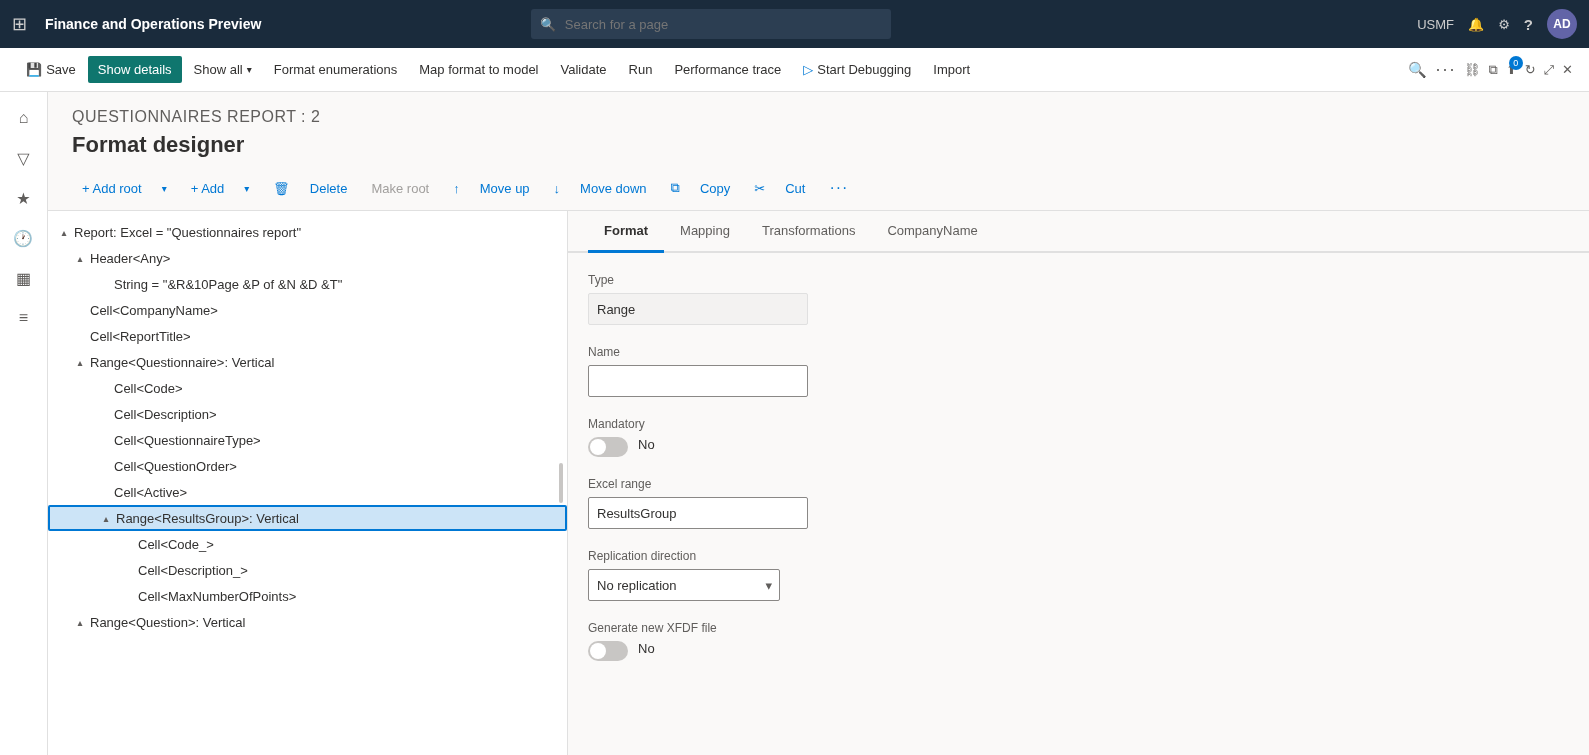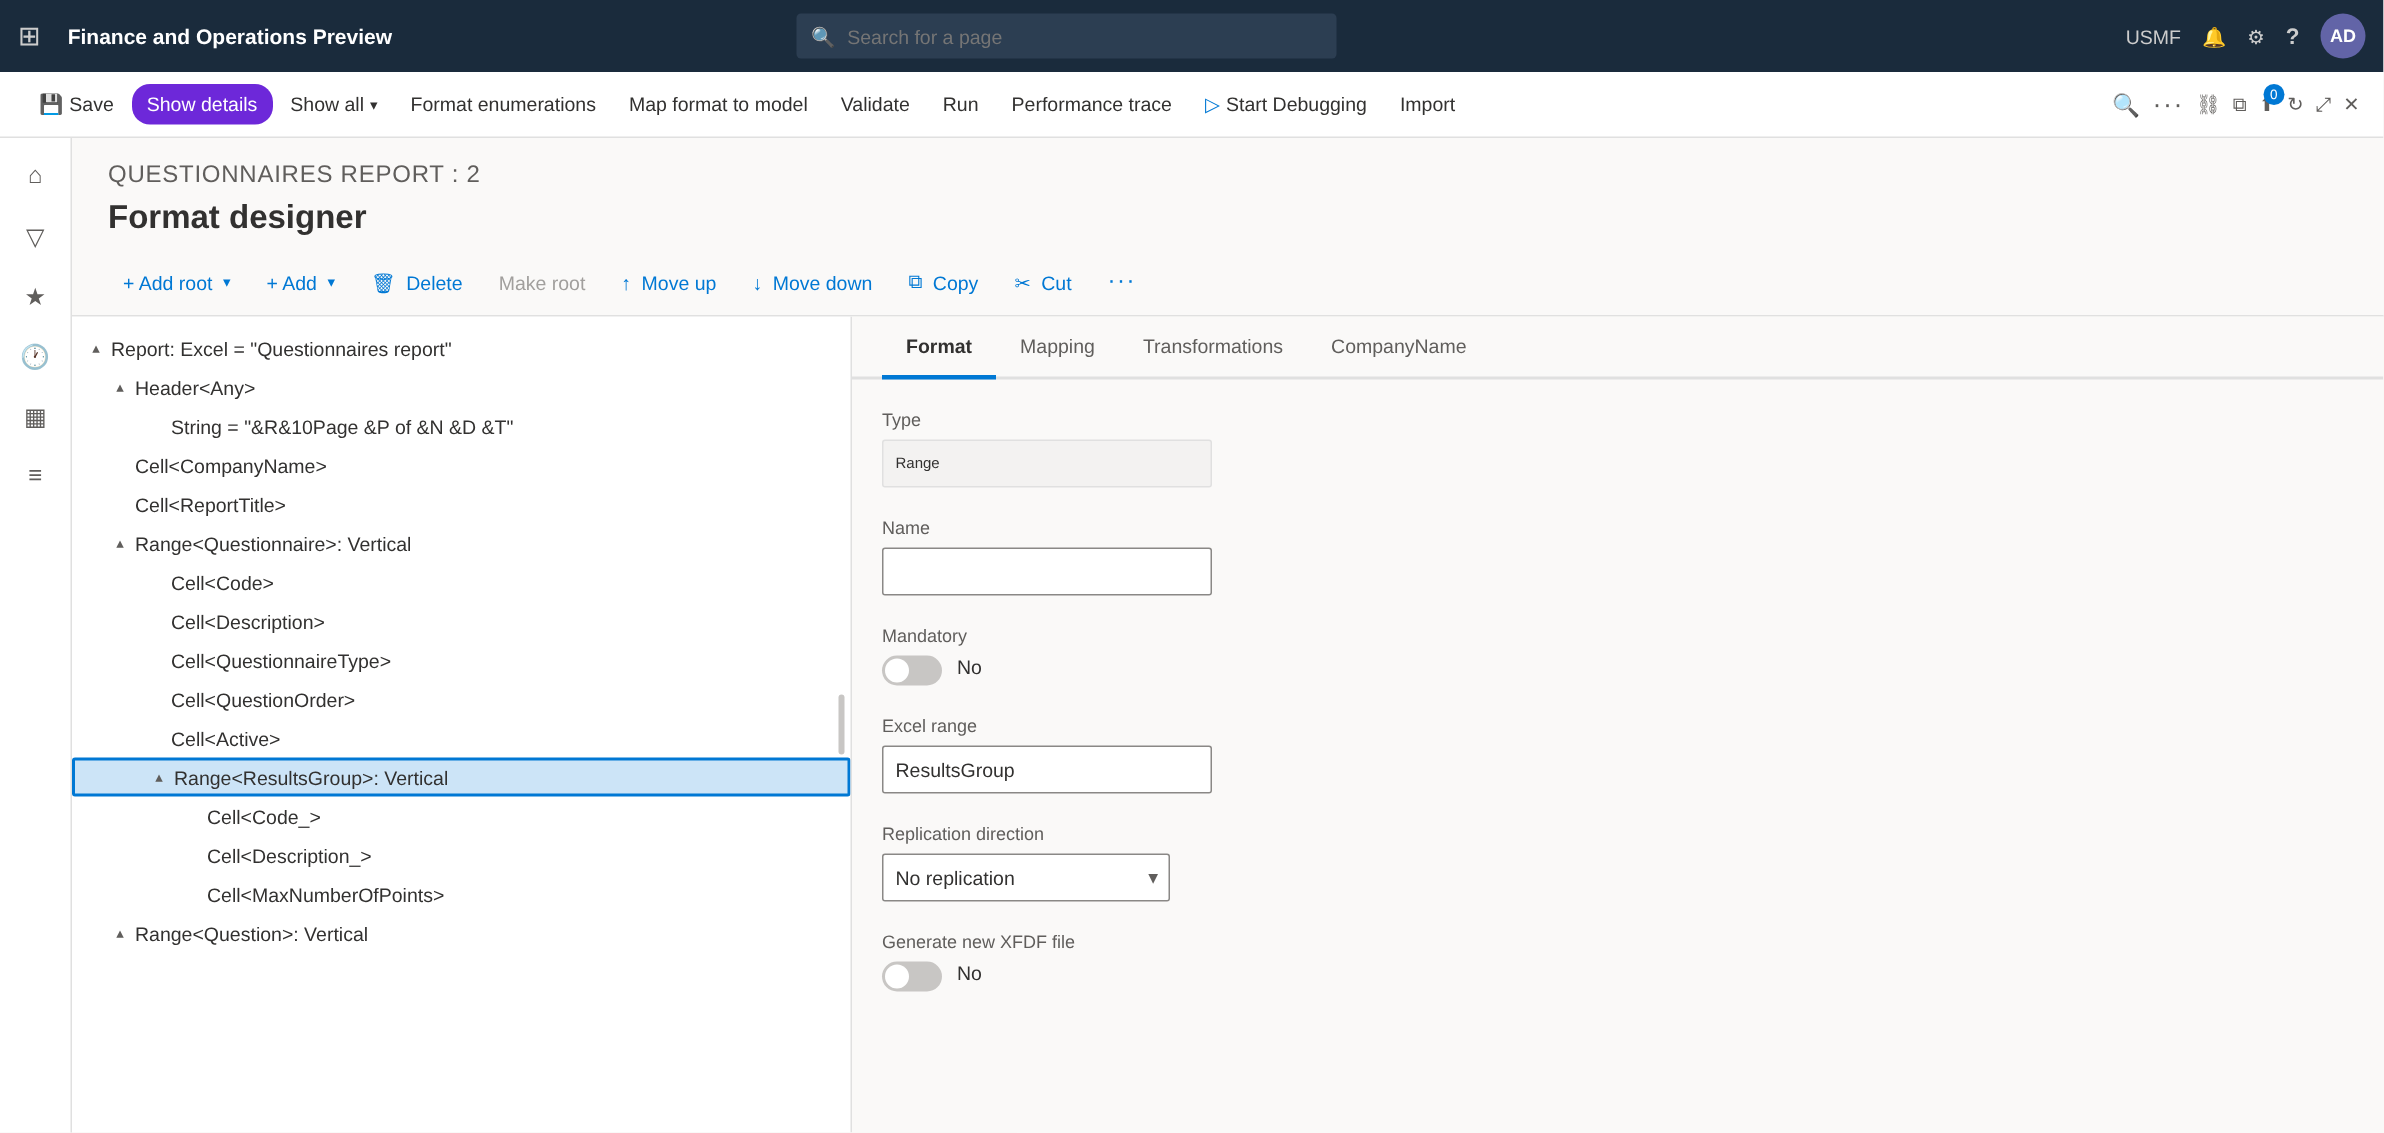--- a/index.html
+++ b/index.html
@@ -76,21 +76,21 @@
       gap: 4px;
       padding: 6px 10px;
       border: none;
       background: transparent;
       cursor: pointer;
       font-size: 13px;
       color: #323130;
       border-radius: 2px;
       white-space: nowrap;
     }
-    .cmd-btn.primary { background: #6d28d9; color: #fff; border-radius: 12px; }
+    .cmd-btn.primary { background: #0f766e; color: #fff; }
     .cmd-btn .chevron { font-size: 10px; }
 
     
     .sidebar {
       width: 48px;
       background: #fff;
       border-right: 1px solid #e0e0e0;
       display: flex;
       flex-direction: column;
       align-items: center;
@@ -146,21 +146,21 @@
       background: #faf9f8;
       padding: 8px 24px;
       display: flex;
       align-items: center;
       gap: 4px;
       border-bottom: 1px solid #e0e0e0;
     }
     .toolbar-btn {
       display: flex;
       align-items: center;
-      gap: 7px;
+      gap: 20px;
       padding: 5px 10px;
       border: none;
       background: transparent;
       cursor: pointer;
       font-size: 13px;
       color: #0078d4;
       border-radius: 2px;
       white-space: nowrap;
     }
     .toolbar-btn.disabled { color: #a19f9d; cursor: default; }
@@ -246,21 +246,21 @@
       font-size: 13px;
       background: #fff;
       color: #323130;
     }
     .field-value-readonly {
       width: 220px;
       height: 32px;
       border: 1px solid #e0e0e0;
       border-radius: 2px;
       padding: 4px 8px;
-      font-size: 10px;
+      font-size: 13px;
       background: #f3f2f1;
       color: #323130;
       display: flex;
       align-items: center;
     }
     .toggle-row {
       display: flex;
       align-items: flex-start;
       gap: 10px;
     }

